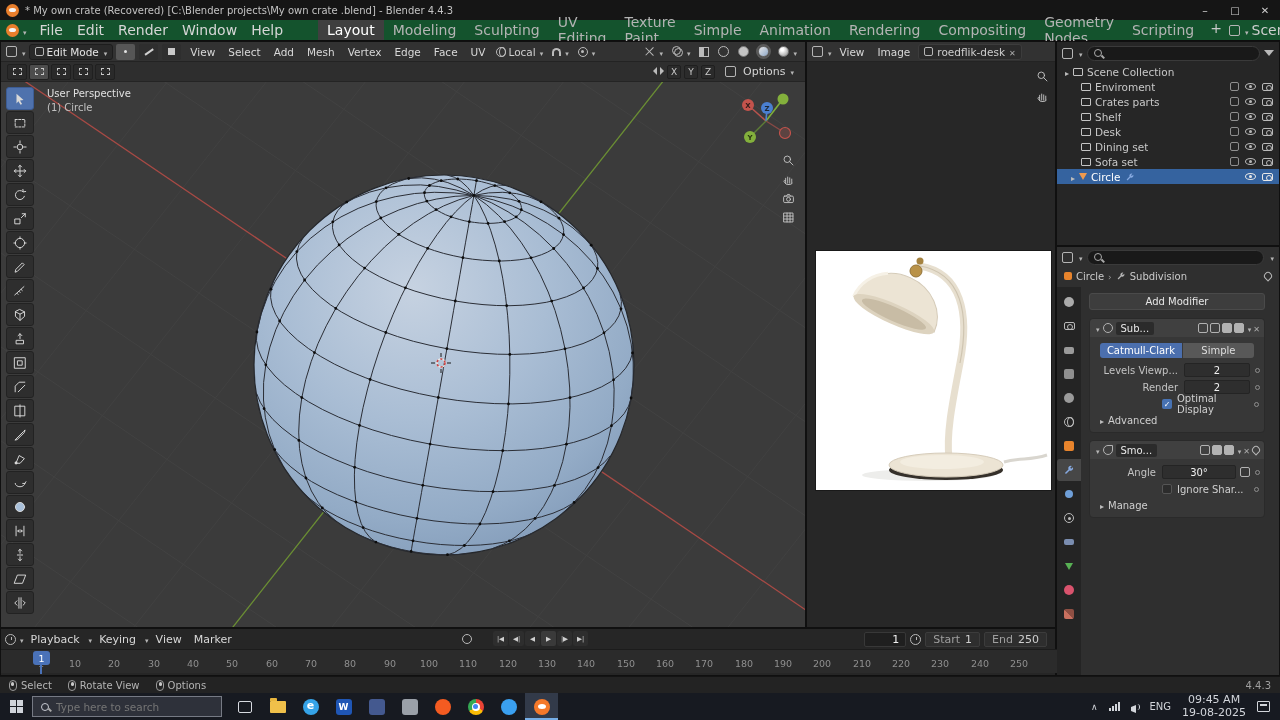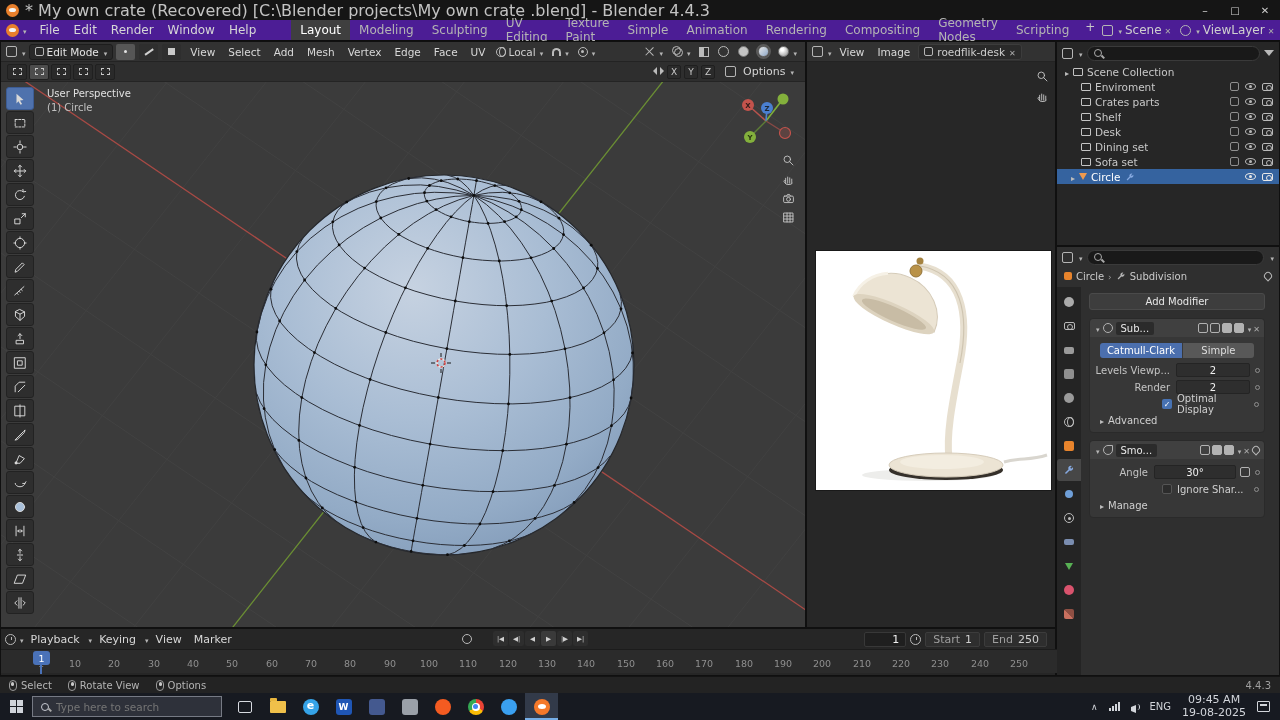--- a/index.html
+++ b/index.html
@@ -36,29 +36,29 @@
   .i-funnel{width:0;height:0;border-left:5px solid transparent;border-right:5px solid transparent;border-top:6px solid #b9b9b9;flex:none}
   .i-magnet{width:9px;height:8px;border:2px solid #bbb;border-bottom:none;border-radius:5px 5px 0 0;flex:none}
   .i-globe{width:10px;height:10px;border:1px solid #bbb;border-radius:50%;position:relative;flex:none}
   .i-globe::after{content:"";position:absolute;left:50%;top:-1px;bottom:-1px;width:5px;margin-left:-2.5px;border:1px solid #bbb;border-radius:50%}
   .i-prop{width:10px;height:10px;border:1px solid #bbb;border-radius:50%;position:relative;flex:none}
   .i-prop::after{content:"";position:absolute;left:50%;top:50%;width:3px;height:3px;margin:-1.5px;background:#bbb;border-radius:50%}
   .i-edbox{width:11px;height:11px;border:1px solid #b5b5b5;border-radius:2px;flex:none}
   .mi{width:13px;height:13px;fill:none;stroke:#c9c9c9;stroke-width:1.1;stroke-linecap:round;stroke-linejoin:round}
 
   
-  .titlebar{position:absolute;left:0;top:0;width:1280px;height:20px;background:#151515;display:flex;align-items:center;color:#c3c3c3;font-size:16px}
+  .titlebar{position:absolute;left:0;top:0;width:1280px;height:20px;background:#151515;display:flex;align-items:center;color:#c3c3c3;font-size:10px}
   .i-blender{width:13px;height:13px;border-radius:50%;background:#e87f2c;position:relative;flex:none}
   .i-blender::after{content:"";position:absolute;left:3px;top:4px;width:7px;height:4.5px;background:#f4f4f4;border-radius:50%}
   .titlebar .ttext{margin-left:6px;white-space:nowrap}
   .wbtns{margin-left:auto;display:flex;height:100%}
   .wbtn{width:30px;height:100%;display:flex;align-items:center;justify-content:center;color:#cfcfcf}
 
   
-  .menubar{position:absolute;left:0;top:20px;width:1280px;height:21px;background:#4c1d95;display:flex;align-items:center;border-bottom:1px solid #0e0e0e;font-size:12px}
+  .menubar{position:absolute;left:0;top:20px;width:1280px;height:21px;background:#14532d;display:flex;align-items:center;border-bottom:1px solid #0e0e0e;font-size:14px}
   .mlogo{display:flex;align-items:center;padding:0 6px;gap:2px}
   .menu-item{padding:0 7px;height:100%;display:flex;align-items:center;color:#d6d6d6}
   .ws-tabs{display:flex;align-items:flex-start;margin-left:28px;height:100%}
   .ws-tab{padding:0 9px;height:100%;display:flex;align-items:center;color:#b4b4b4}
   .ws-tab.active{background:#3f3f3f;color:#fff}
   .ws-add{padding:0 7px;color:#c9c9c9}
   .topbar-right{margin-left:auto;display:flex;align-items:center;gap:3px;padding-right:8px}
   .db-widget{display:flex;align-items:center;gap:4px;background:#2a2a2a;border:1px solid #3c3c3c;border-radius:3px;height:16px;padding:0 5px}
 
   
@@ -140,21 +140,21 @@
   .addmod{height:17px;background:#3d3d3d;border:1px solid #4a4a4a;border-radius:3px;display:flex;align-items:center;justify-content:center;color:#e6e6e6;margin-bottom:8px}
   .modpanel{background:#373737;border-radius:4px;margin-bottom:7px;padding-bottom:4px;border:1px solid #2a2a2a}
   .mod-head{height:18px;display:flex;align-items:center;gap:3px;padding:0 4px;background:#404040;border-radius:4px 4px 0 0}
   .mod-name{background:#2b2b2b;border-radius:2px;padding:0 5px;height:13px;display:flex;align-items:center;color:#e8e8e8}
   .mh-ics{margin-left:auto;display:flex;align-items:center;gap:2px}
   .mh-ic{width:10px;height:10px;border:1px solid #b2b2b2;border-radius:2px;flex:none}
   .mh-ic.fill{background:#b2b2b2}
   .seg{display:flex;height:15px;margin:6px 10px 4px 10px;border-radius:3px;overflow:hidden}
   .seg-on{flex:1.15;background:#4b6fae;color:#fff;display:flex;align-items:center;justify-content:center}
   .seg-off{flex:1;background:#585858;color:#ddd;display:flex;align-items:center;justify-content:center;border-left:1px solid #3a3a3a}
-  .prow{display:flex;align-items:center;height:16px;margin:1px 4px 1px 4px}
+  .prow{display:flex;align-items:center;height:16px;margin:1px 4px 1px 12px}
   .plabel{width:82px;text-align:right;padding-right:6px;color:#c3c3c3;white-space:nowrap;overflow:hidden;flex:none}
   .pfield{flex:1;height:14px;background:#2e2e2e;border:1px solid #242424;border-radius:2px;color:#f0f0f0;display:flex;align-items:center;justify-content:center}
   .pcheckrow{display:flex;align-items:center;gap:5px;height:16px;margin-left:72px}
   .pcb{width:10px;height:10px;border-radius:2px;background:#4772b3;color:#fff;font-size:8px;display:flex;align-items:center;justify-content:center;flex:none}
   .pcb.off{background:#2c2c2c;border:1px solid #555}
   .pcheckrow .kdot{margin-left:auto;margin-right:5px}
   .subrow{display:flex;align-items:center;gap:4px;height:16px;padding-left:10px;color:#cfcfcf}
 
   
   .timeline{left:0;top:628px;width:1056px;height:48px;background:#262626}

